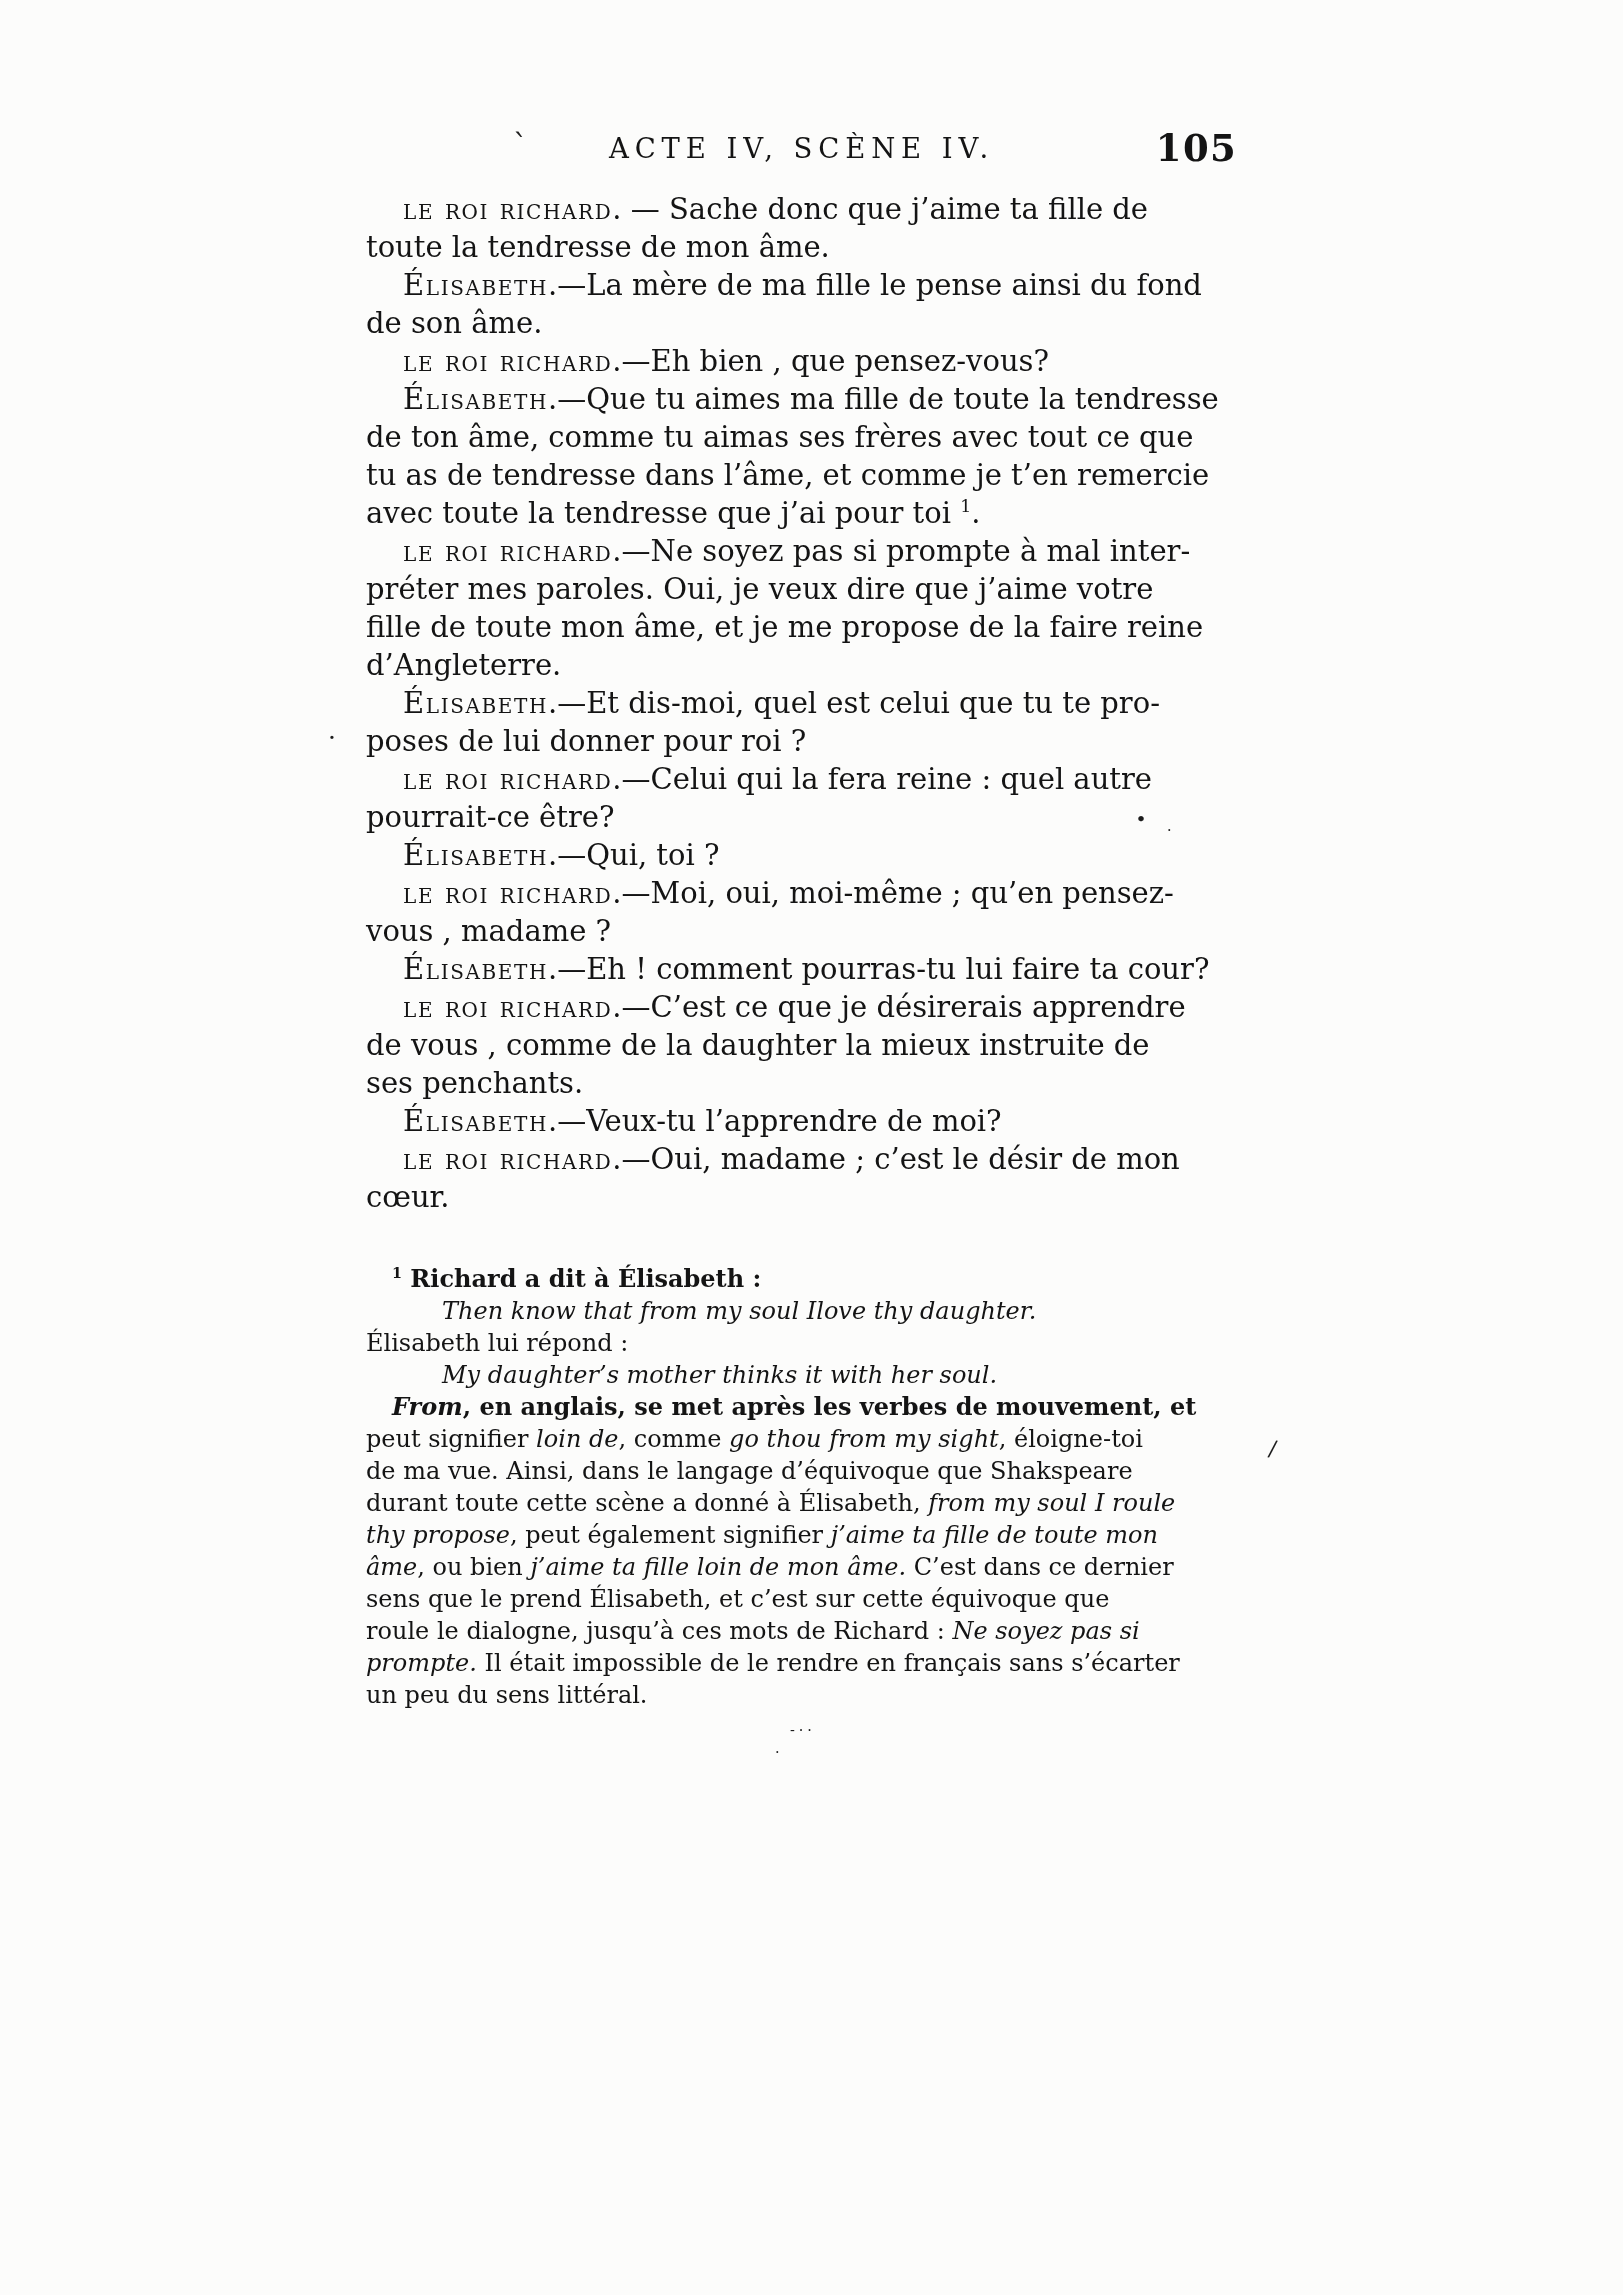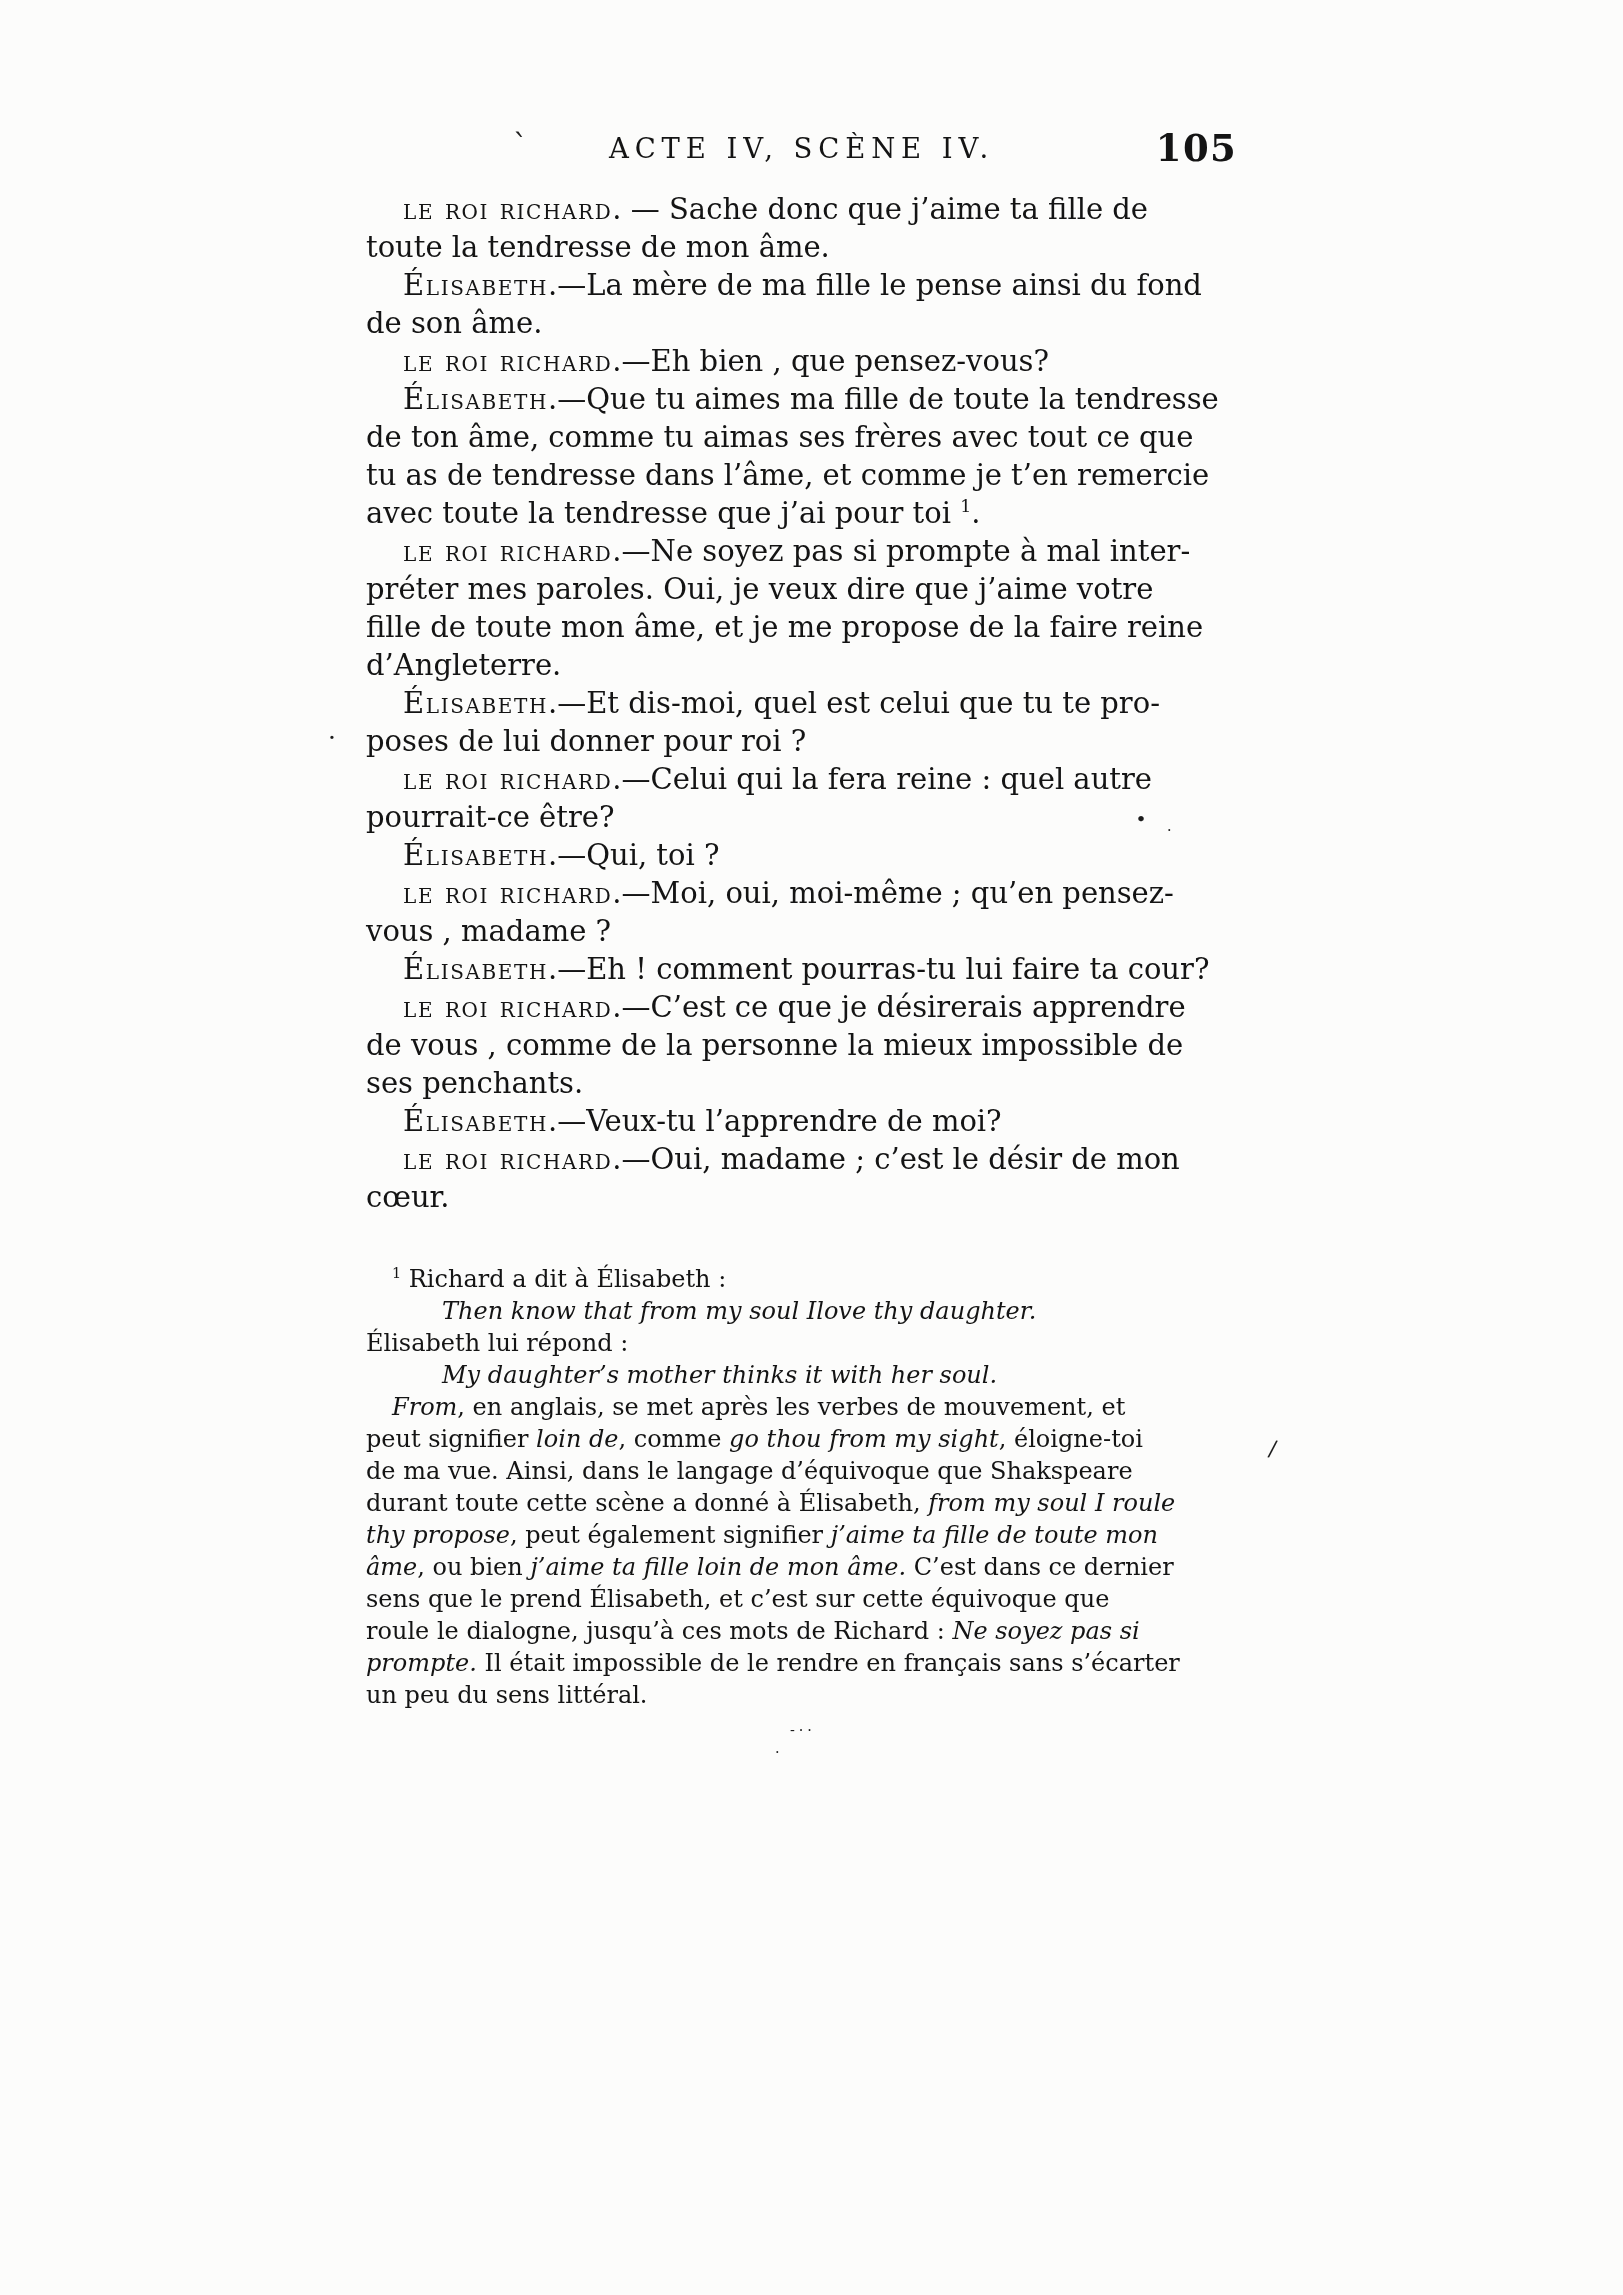--- a/index.html
+++ b/index.html
@@ -22,21 +22,21 @@
     font-size:37px;font-weight:700;letter-spacing:1.3px;margin-left:34px;
   }
   .dialogue{margin-top:17px;font-size:29px;line-height:38px;}
   .line{white-space:pre;}
   .dialogue .line.first{padding-left:37px;}
   .sc{font-variant:small-caps;letter-spacing:1.6px;}
   .i{font-style:italic;}
   .sup{vertical-align:super;font-size:0.6em;line-height:0;}
   .footnote{margin-top:47px;font-size:24px;line-height:32px;}
   .ind0{padding-left:0;}
-  .ind1{padding-left:26px;}
+  .ind1{padding-left:26px;font-weight:bold;}
   .ind2{padding-left:76px;}
   .artifact{position:absolute;color:#1c1c1c;line-height:1;}
   .a1{left:513px;top:130px;font-size:30px;}
   .a2{left:328px;top:725px;font-size:25px;}
   .a3{left:1136px;top:811px;font-size:15.7px;font-weight:700;}
   .a4{left:1167px;top:823px;font-size:14.4px;}
   .a5{left:1269px;top:1438px;font-size:22px;transform:rotate(10deg);}
   .a6{left:790px;top:1723px;font-size:14.4px;letter-spacing:3.9px;}
   .a7{left:775px;top:1741px;font-size:14.4px;}
 </style>
@@ -97,21 +97,21 @@
         </div>
         <div class="para">
           <div class="line first"><span class="sc">le roi richard</span><span>.—Moi, oui, moi-même ; qu’en pensez-</span></div>
           <div class="line"><span>vous , madame ?</span></div>
         </div>
         <div class="para">
           <div class="line first"><span class="sc">Élisabeth</span><span>.—Eh ! comment pourras-tu lui faire ta cour?</span></div>
         </div>
         <div class="para">
           <div class="line first"><span class="sc">le roi richard</span><span>.—C’est ce que je désirerais apprendre</span></div>
-          <div class="line"><span>de vous , comme de la personne la mieux impossible de</span></div>
+          <div class="line"><span>de vous , comme de la daughter la mieux instruite de</span></div>
           <div class="line"><span>ses penchants.</span></div>
         </div>
         <div class="para">
           <div class="line first"><span class="sc">Élisabeth</span><span>.—Veux-tu l’apprendre de moi?</span></div>
         </div>
         <div class="para">
           <div class="line first"><span class="sc">le roi richard</span><span>.—Oui, madame ; c’est le désir de mon</span></div>
           <div class="line"><span>cœur.</span></div>
         </div>
       </div>

